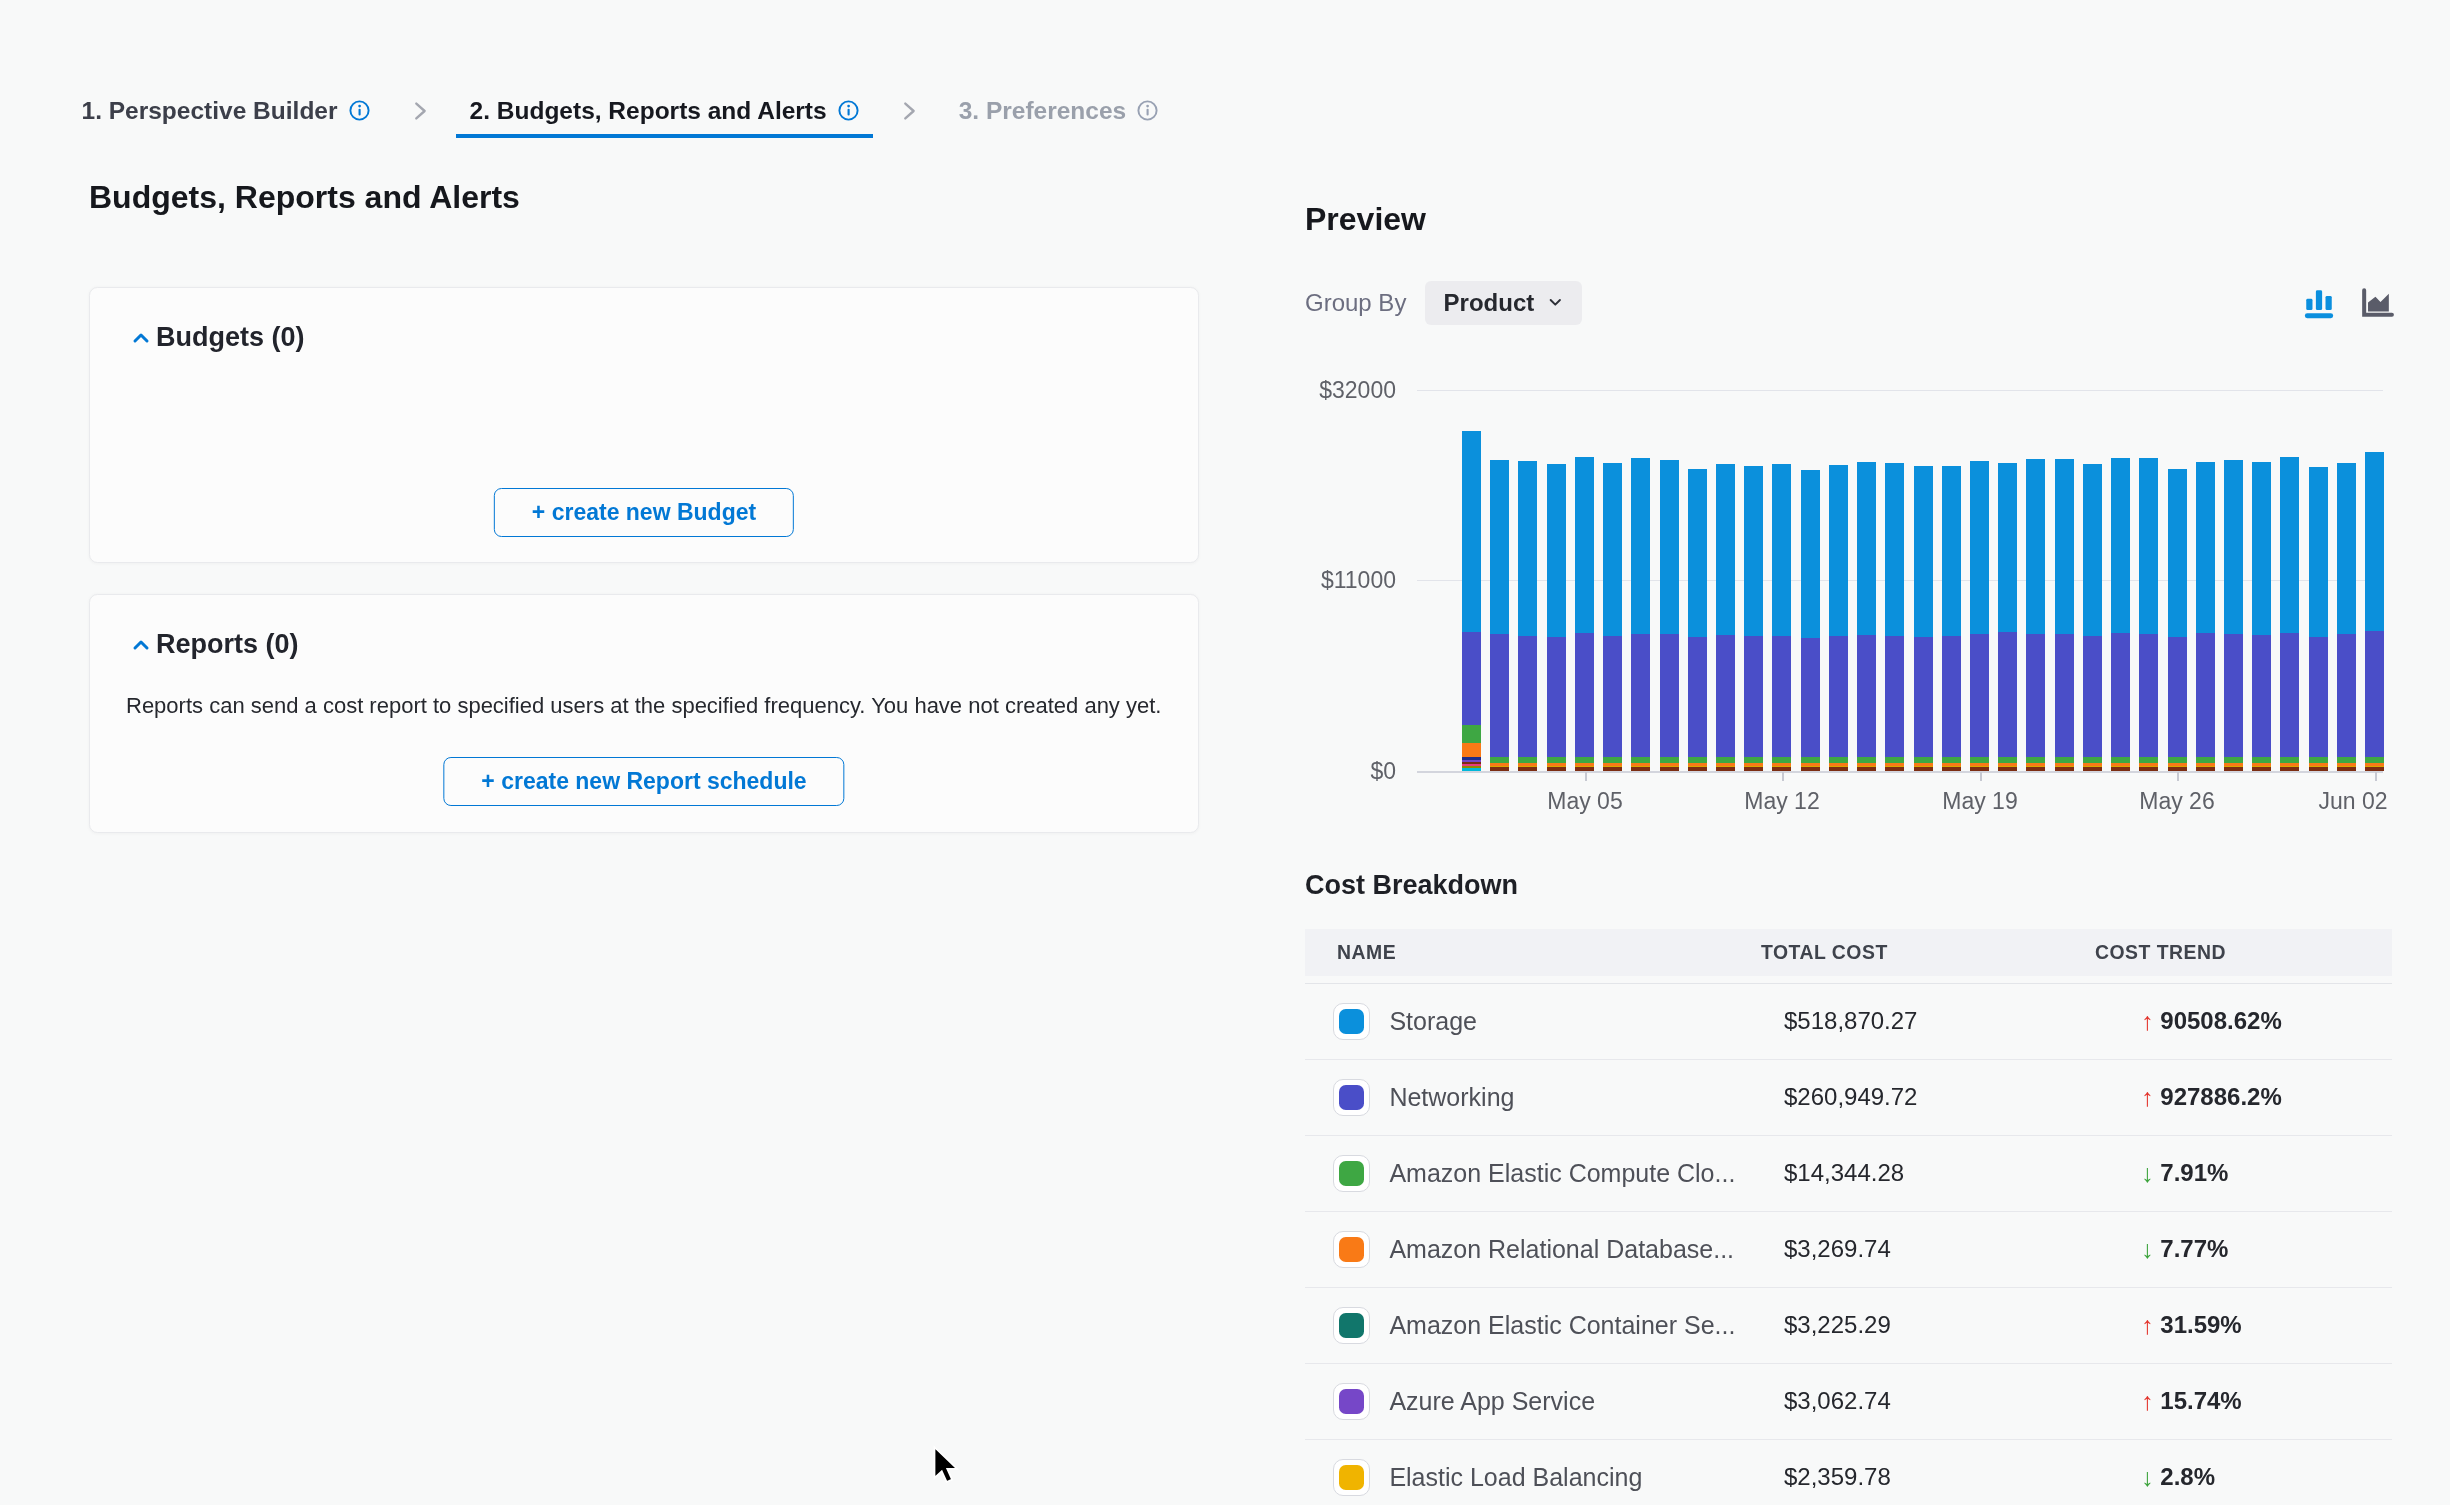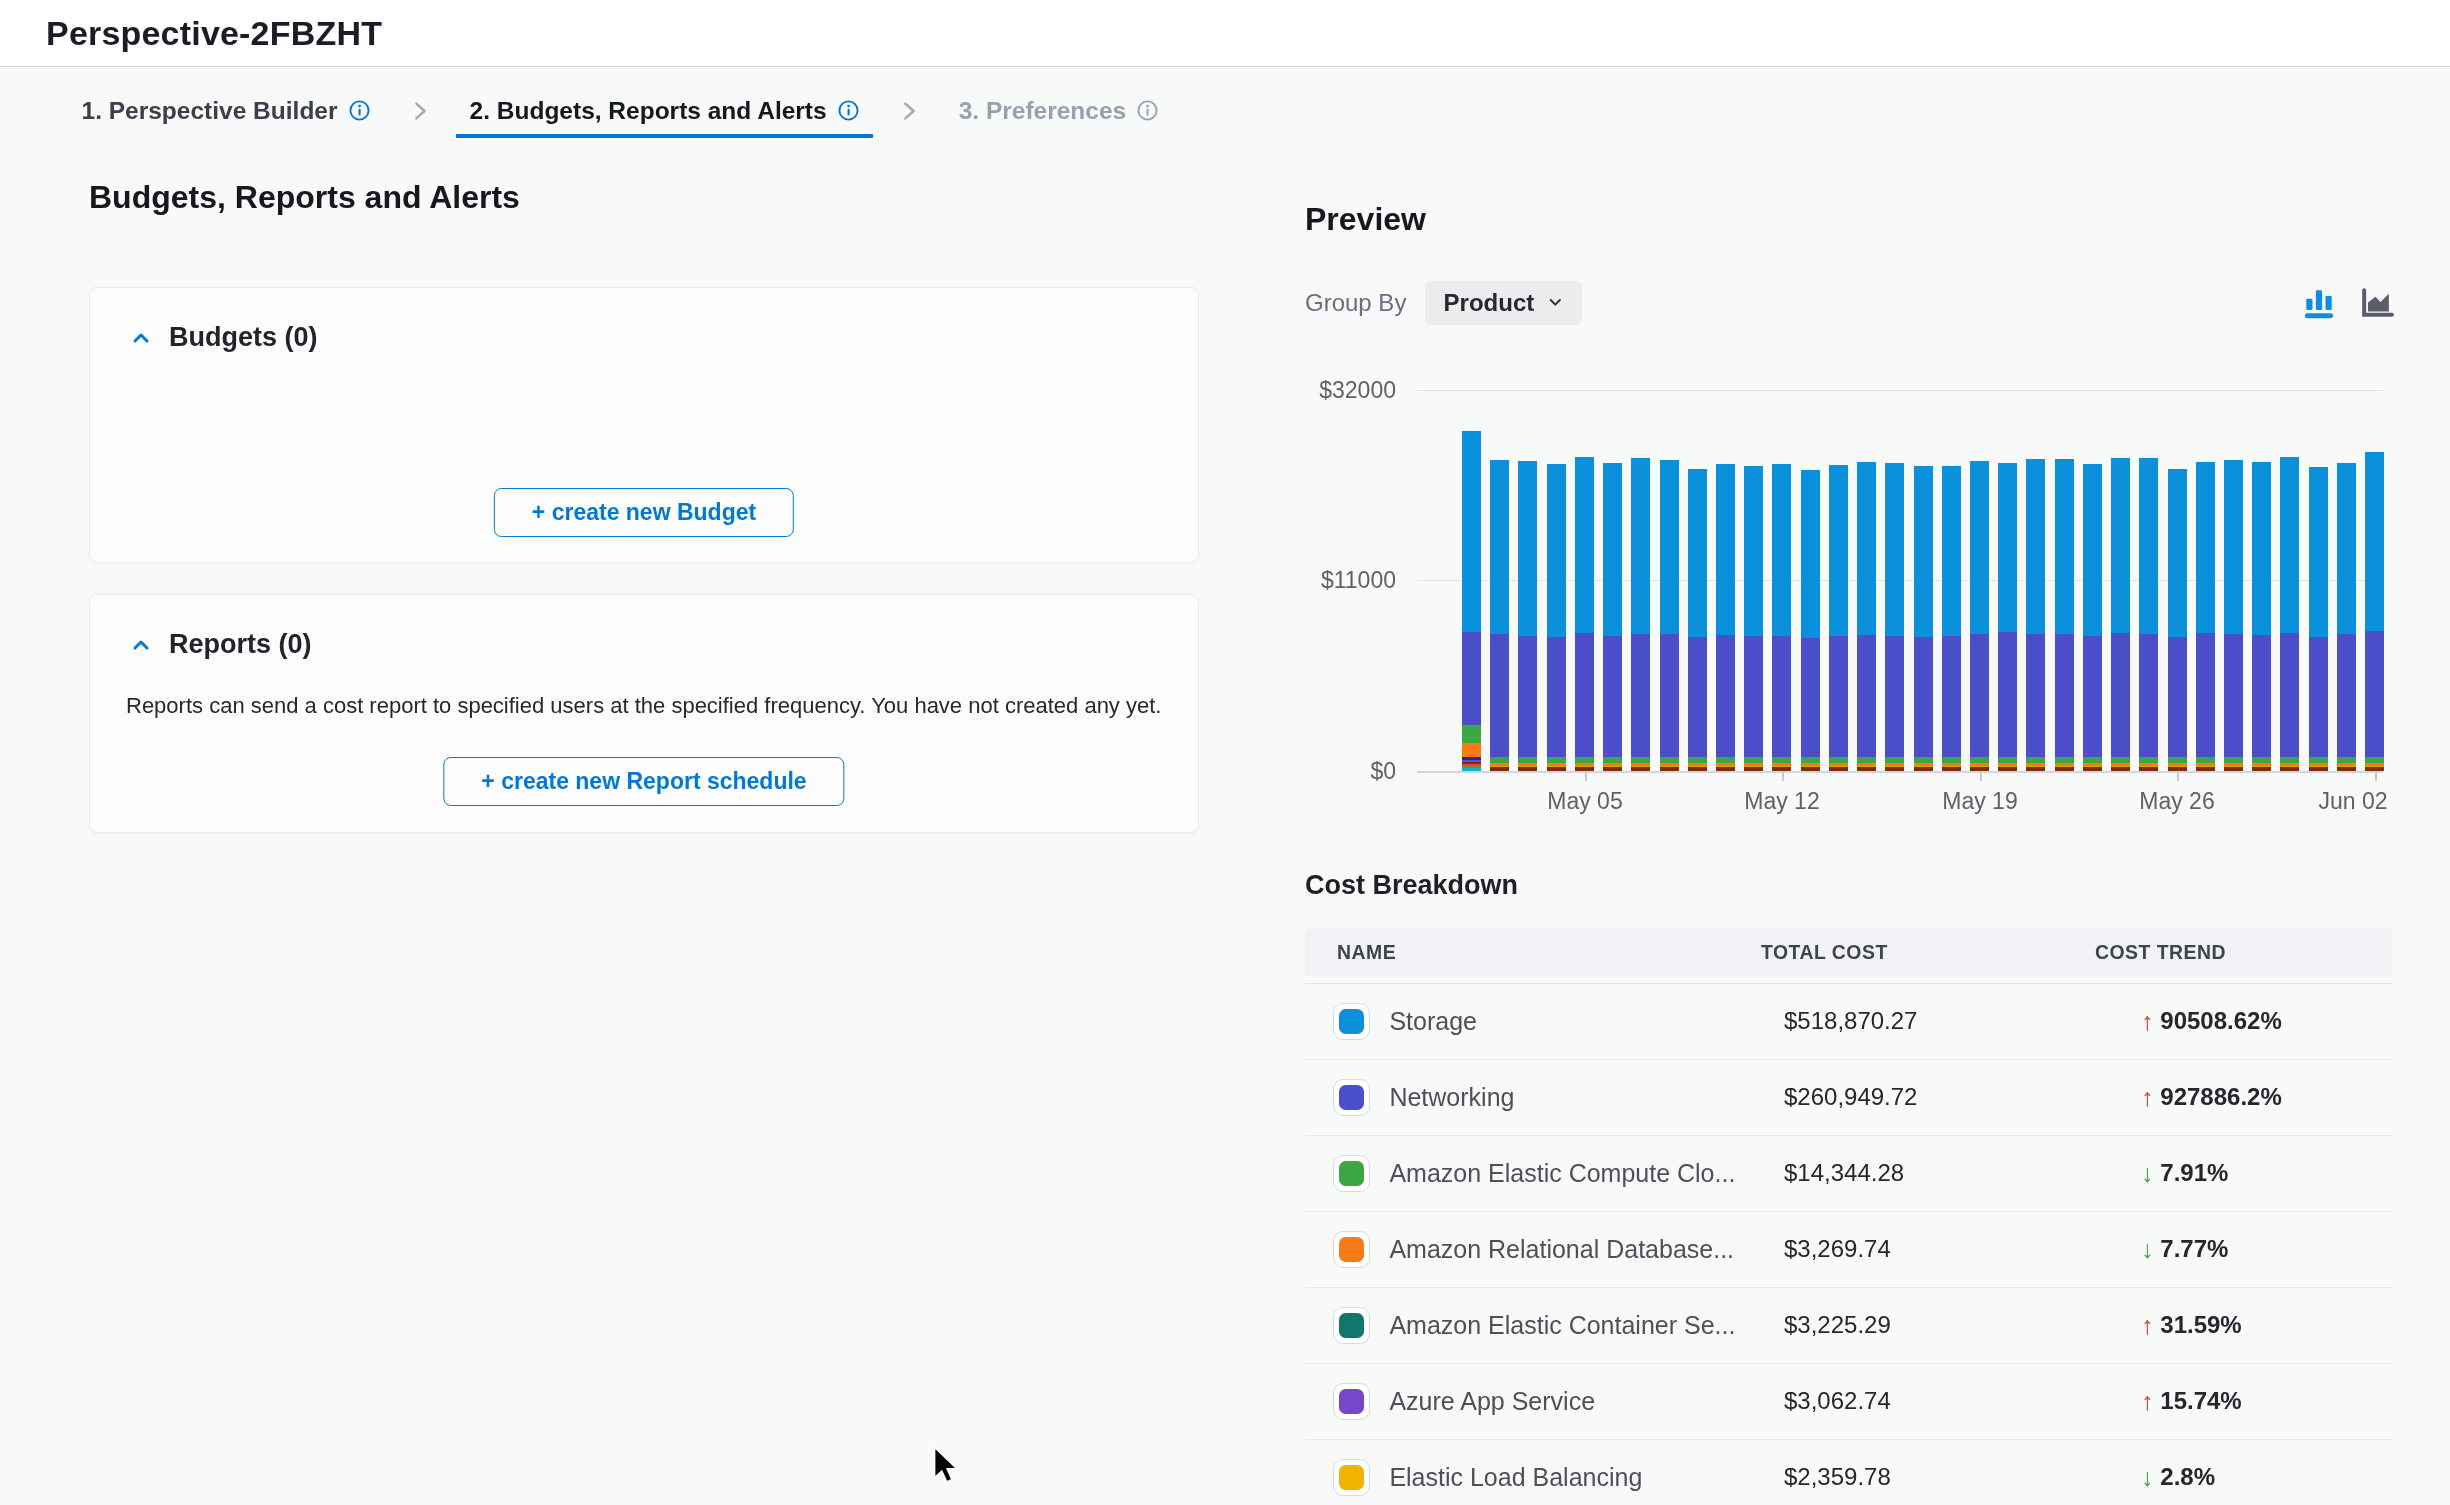--- a/index.html
+++ b/index.html
@@ -18,21 +18,21 @@
   .tab.upcoming{color:#9aa0ab;}
   .tab .info{flex:0 0 auto;}
   .tabsep{display:flex;align-items:center;}
 
   
   .left-heading{position:absolute;left:89px;top:179px;font-size:32px;font-weight:700;color:#16181d;}
   .card{position:absolute;left:89px;width:1110px;background:#fcfcfc;border:0.8px solid #e9eaed;border-radius:8.4px;box-shadow:0 0.8px 3.4px rgba(40,41,61,.04);}
   .card-budgets{top:287px;height:276px;}
   .card-reports{top:594px;height:239px;}
   .card-anomaly{top:868px;height:83px;display:flex;align-items:center;justify-content:space-between;padding:0 54px 0 40px;}
-  .card-head{position:absolute;left:40px;top:34px;display:flex;align-items:center;gap:17px;}
+  .card-head{position:absolute;left:40px;top:34px;display:flex;align-items:center;gap:4px;}
   .card-title{font-size:27px;font-weight:700;color:#22242c;}
   .card-desc{position:absolute;left:36px;top:76px;width:1048px;font-size:22px;line-height:32px;color:#26282e;}
   .card-reports .card-desc{top:95px;}
   .btn{position:absolute;left:50%;transform:translateX(-50%);height:49px;border:1.7px solid #0278d5;border-radius:7.6px;background:transparent;color:#0278d5;font-size:23px;font-weight:600;padding:0 37px;cursor:pointer;white-space:nowrap;}
   .card-budgets .btn{top:200px;}
   .card-reports .btn{top:162px;}
   .anomaly-left{display:flex;align-items:center;gap:18.6px;}
   .anomaly-link{font-size:24px;font-weight:600;color:#0278d5;cursor:pointer;text-decoration:none;}
 
   
@@ -73,23 +73,20 @@
   .arrow.up{color:#e3342c;}
   .arrow.down{color:#3ba33b;}
 
   .cursor{position:absolute;left:926px;top:1445px;}
 </style>
 </head>
 <body>
 
 <div class="app">
 
-  <div class="hdr">
-    <h1>Perspective-2FBZHT</h1>
-  </div>
 
   <nav class="tabs" id="tabs">
       <div class="tab done">
         <span>1. Perspective Builder</span>
         <svg class="info" width="23" height="23" viewBox="0 0 24 24" fill="none">
           <circle cx="12" cy="12" r="9.5" stroke="#0278d5" stroke-width="2"></circle>
           <rect x="11" y="10.3" width="2.2" height="7" rx="1" fill="#0278d5"></rect>
           <circle cx="12.1" cy="7.4" r="1.4" fill="#0278d5"></circle>
         </svg>
       </div>

